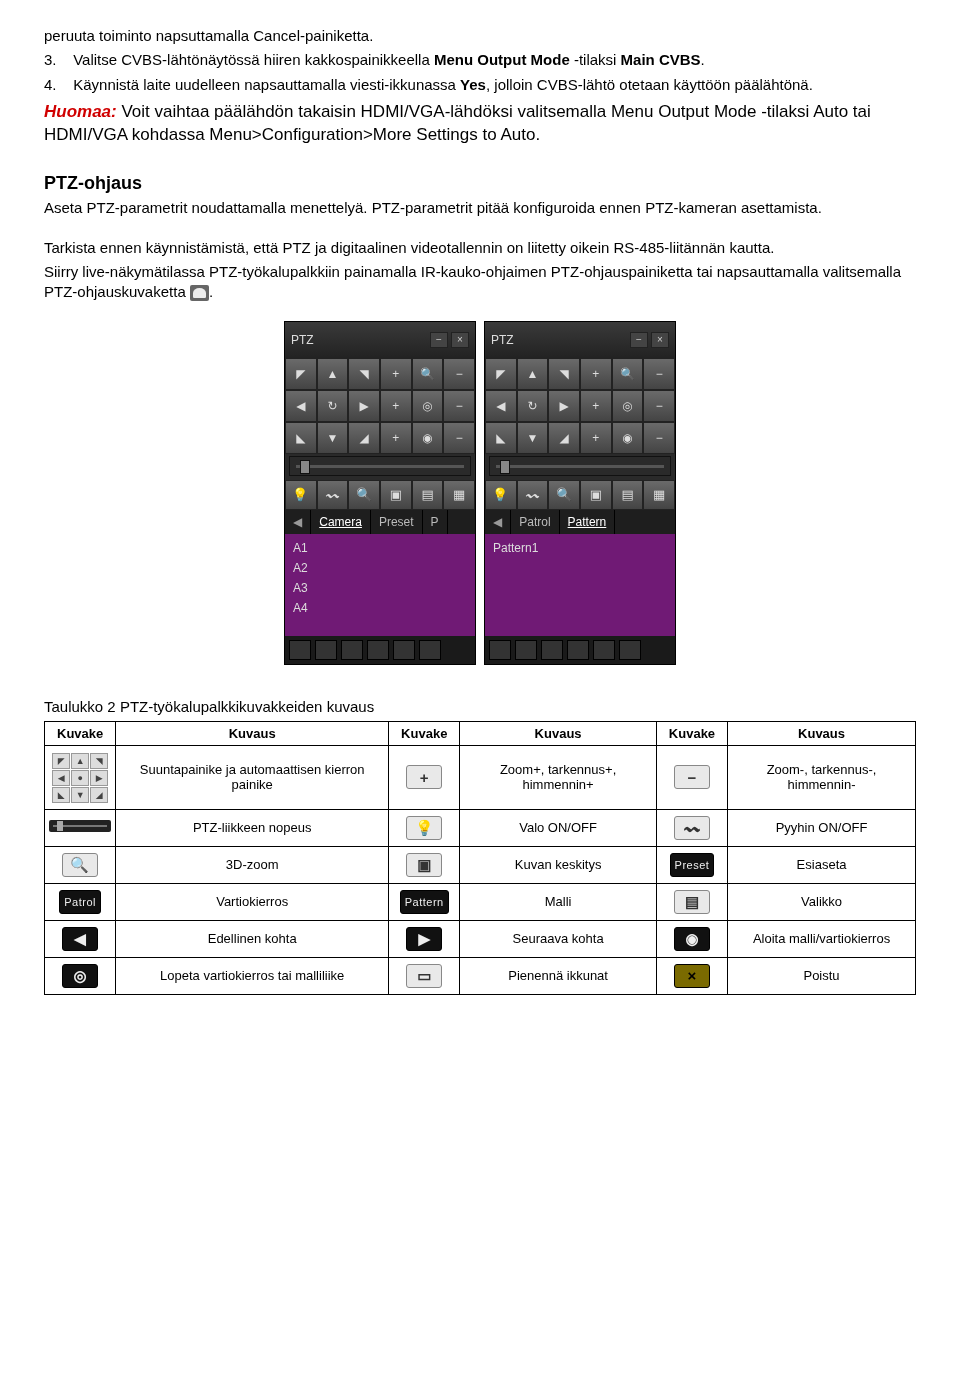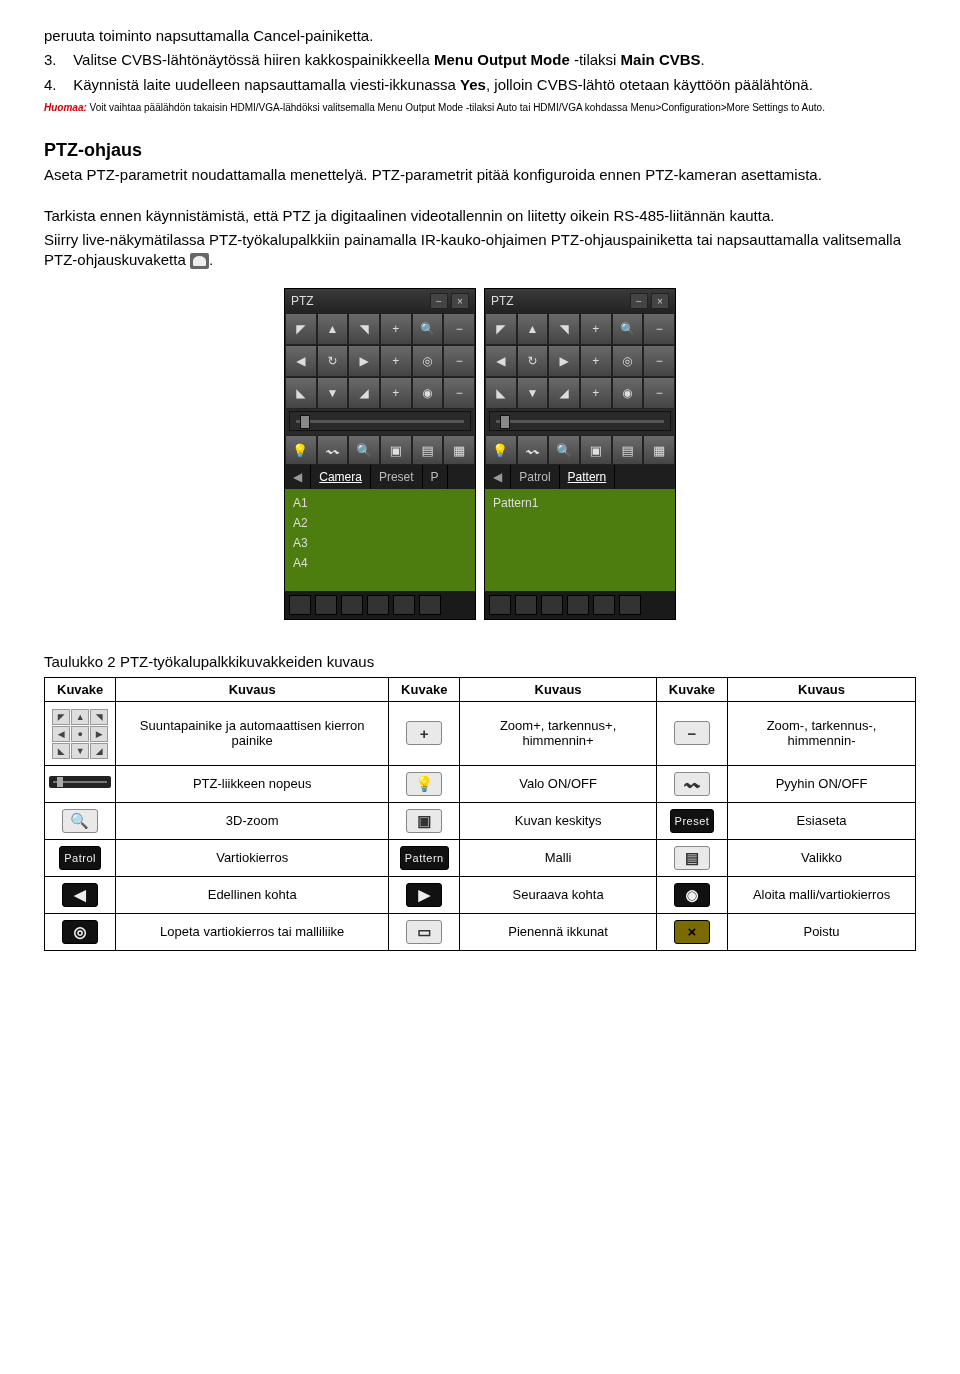--- a/index.html
+++ b/index.html
@@ -6,34 +6,34 @@
   p{margin:0 0 4px;line-height:1.35}
   .red{color:#d00000;font-style:italic;font-weight:bold}
   .b{font-weight:bold}
   h2{font-size:18px;font-weight:bold;margin:26px 0 4px}
   .ptz-inline{display:inline-block;width:19px;height:16px;background:#666;border-radius:2px;vertical-align:middle;position:relative}
   .ptz-inline::after{content:"";position:absolute;top:3px;left:3px;right:3px;bottom:3px;background:#eee;border-radius:50% 50% 10% 10%}
 
   
   .shot-wrap{display:flex;gap:8px;justify-content:center;margin:18px auto 6px}
   .panel{width:190px;background:#2a2a2a;border:1px solid #000}
-  .titlebar{display:flex;align-items:center;height:24px;background:linear-gradient(#3a3a3a,#222);color:#ddd;font-size:12px;padding:0 6px}
+  .titlebar{display:flex;align-items:center;height:36px;background:linear-gradient(#3a3a3a,#222);color:#ddd;font-size:12px;padding:0 6px}
   .titlebar .sp{flex:1}
   .tb-btn{width:16px;height:14px;background:#444;border:1px solid #222;margin-left:3px;display:flex;align-items:center;justify-content:center;color:#ccc;font-size:10px}
   .padrow{display:flex}
   .padrow .cell{flex:1;height:30px;background:linear-gradient(#6a6a6a,#444);border:1px solid #222;display:flex;align-items:center;justify-content:center;color:#ddd;font-size:12px}
   .slider{height:18px;background:#2a2a2a;border:1px solid #111;position:relative;margin:2px 4px 4px}
   .slider::before{content:"";position:absolute;left:6px;right:6px;top:8px;height:3px;background:#555}
   .slider::after{content:"";position:absolute;left:10px;top:3px;width:8px;height:12px;background:#888;border:1px solid #111}
   .iconrow .cell{height:28px;font-size:13px}
   .tabs{display:flex;background:#1e1e1e;color:#bbb;font-size:12px}
   .tabs div{padding:5px 8px;border-right:1px solid #000}
   .tabs .ar{color:#999}
   .tabs .active{color:#fff;text-decoration:underline}
-  .listarea{height:94px;background:#4d7c0f;color:#ddd;font-size:12px;padding:4px 8px}
+  .listarea{height:94px;background:#701a75;color:#ddd;font-size:12px;padding:4px 8px}
   .listarea div{line-height:20px}
   .bot{display:flex;background:#1a1a1a;padding:4px;gap:4px}
   .bot span{width:20px;height:18px;background:#333;border:1px solid #000}
 
   
   .tbl-caption{text-align:left;margin:32px 0 4px;font-size:15px}
   table.icons{border-collapse:collapse;width:100%;border:1.5px solid #000}
   table.icons th,table.icons td{border:1px solid #000;font-size:13px;text-align:center;vertical-align:middle}
   table.icons th{font-weight:bold;padding:4px 12px}
   table.icons td{padding:6px 4px}
@@ -52,21 +52,21 @@
 
 <p>peruuta toiminto napsuttamalla Cancel-painiketta.</p>
 <p>
   <span>3.</span>&nbsp;&nbsp;&nbsp;
   <span>Valitse CVBS-lähtönäytössä hiiren kakkospainikkeella </span><span class="b">Menu Output Mode</span><span> -tilaksi </span><span class="b">Main CVBS</span><span>.</span>
 </p>
 <p>
   <span>4.</span>&nbsp;&nbsp;&nbsp;
   <span>Käynnistä laite uudelleen napsauttamalla viesti-ikkunassa </span><span class="b">Yes</span><span>, jolloin CVBS-lähtö otetaan käyttöön päälähtönä.</span>
 </p>
-<p style="font-size:10px;margin-top:6px">
+<p style="font-size:17px;margin-top:6px">
   <span class="red">Huomaa:</span><span> Voit vaihtaa päälähdön takaisin HDMI/VGA-lähdöksi valitsemalla Menu Output Mode -tilaksi Auto tai HDMI/VGA kohdassa Menu&gt;Configuration&gt;More Settings to Auto.</span>
 </p>
 
 <h2>PTZ-ohjaus</h2>
 <p>Aseta PTZ-parametrit noudattamalla menettelyä. PTZ-parametrit pitää konfiguroida ennen PTZ-kameran asettamista.</p>
 <p style="margin-top:20px">Tarkista ennen käynnistämistä, että PTZ ja digitaalinen videotallennin on liitetty oikein RS-485-liitännän kautta.</p>
 <p>
   <span>Siirry live-näkymätilassa PTZ-työkalupalkkiin painamalla IR-kauko-ohjaimen PTZ-ohjauspainiketta tai napsauttamalla valitsemalla PTZ-ohjauskuvaketta </span><span class="ptz-inline"></span><span>.</span>
 </p>
 

